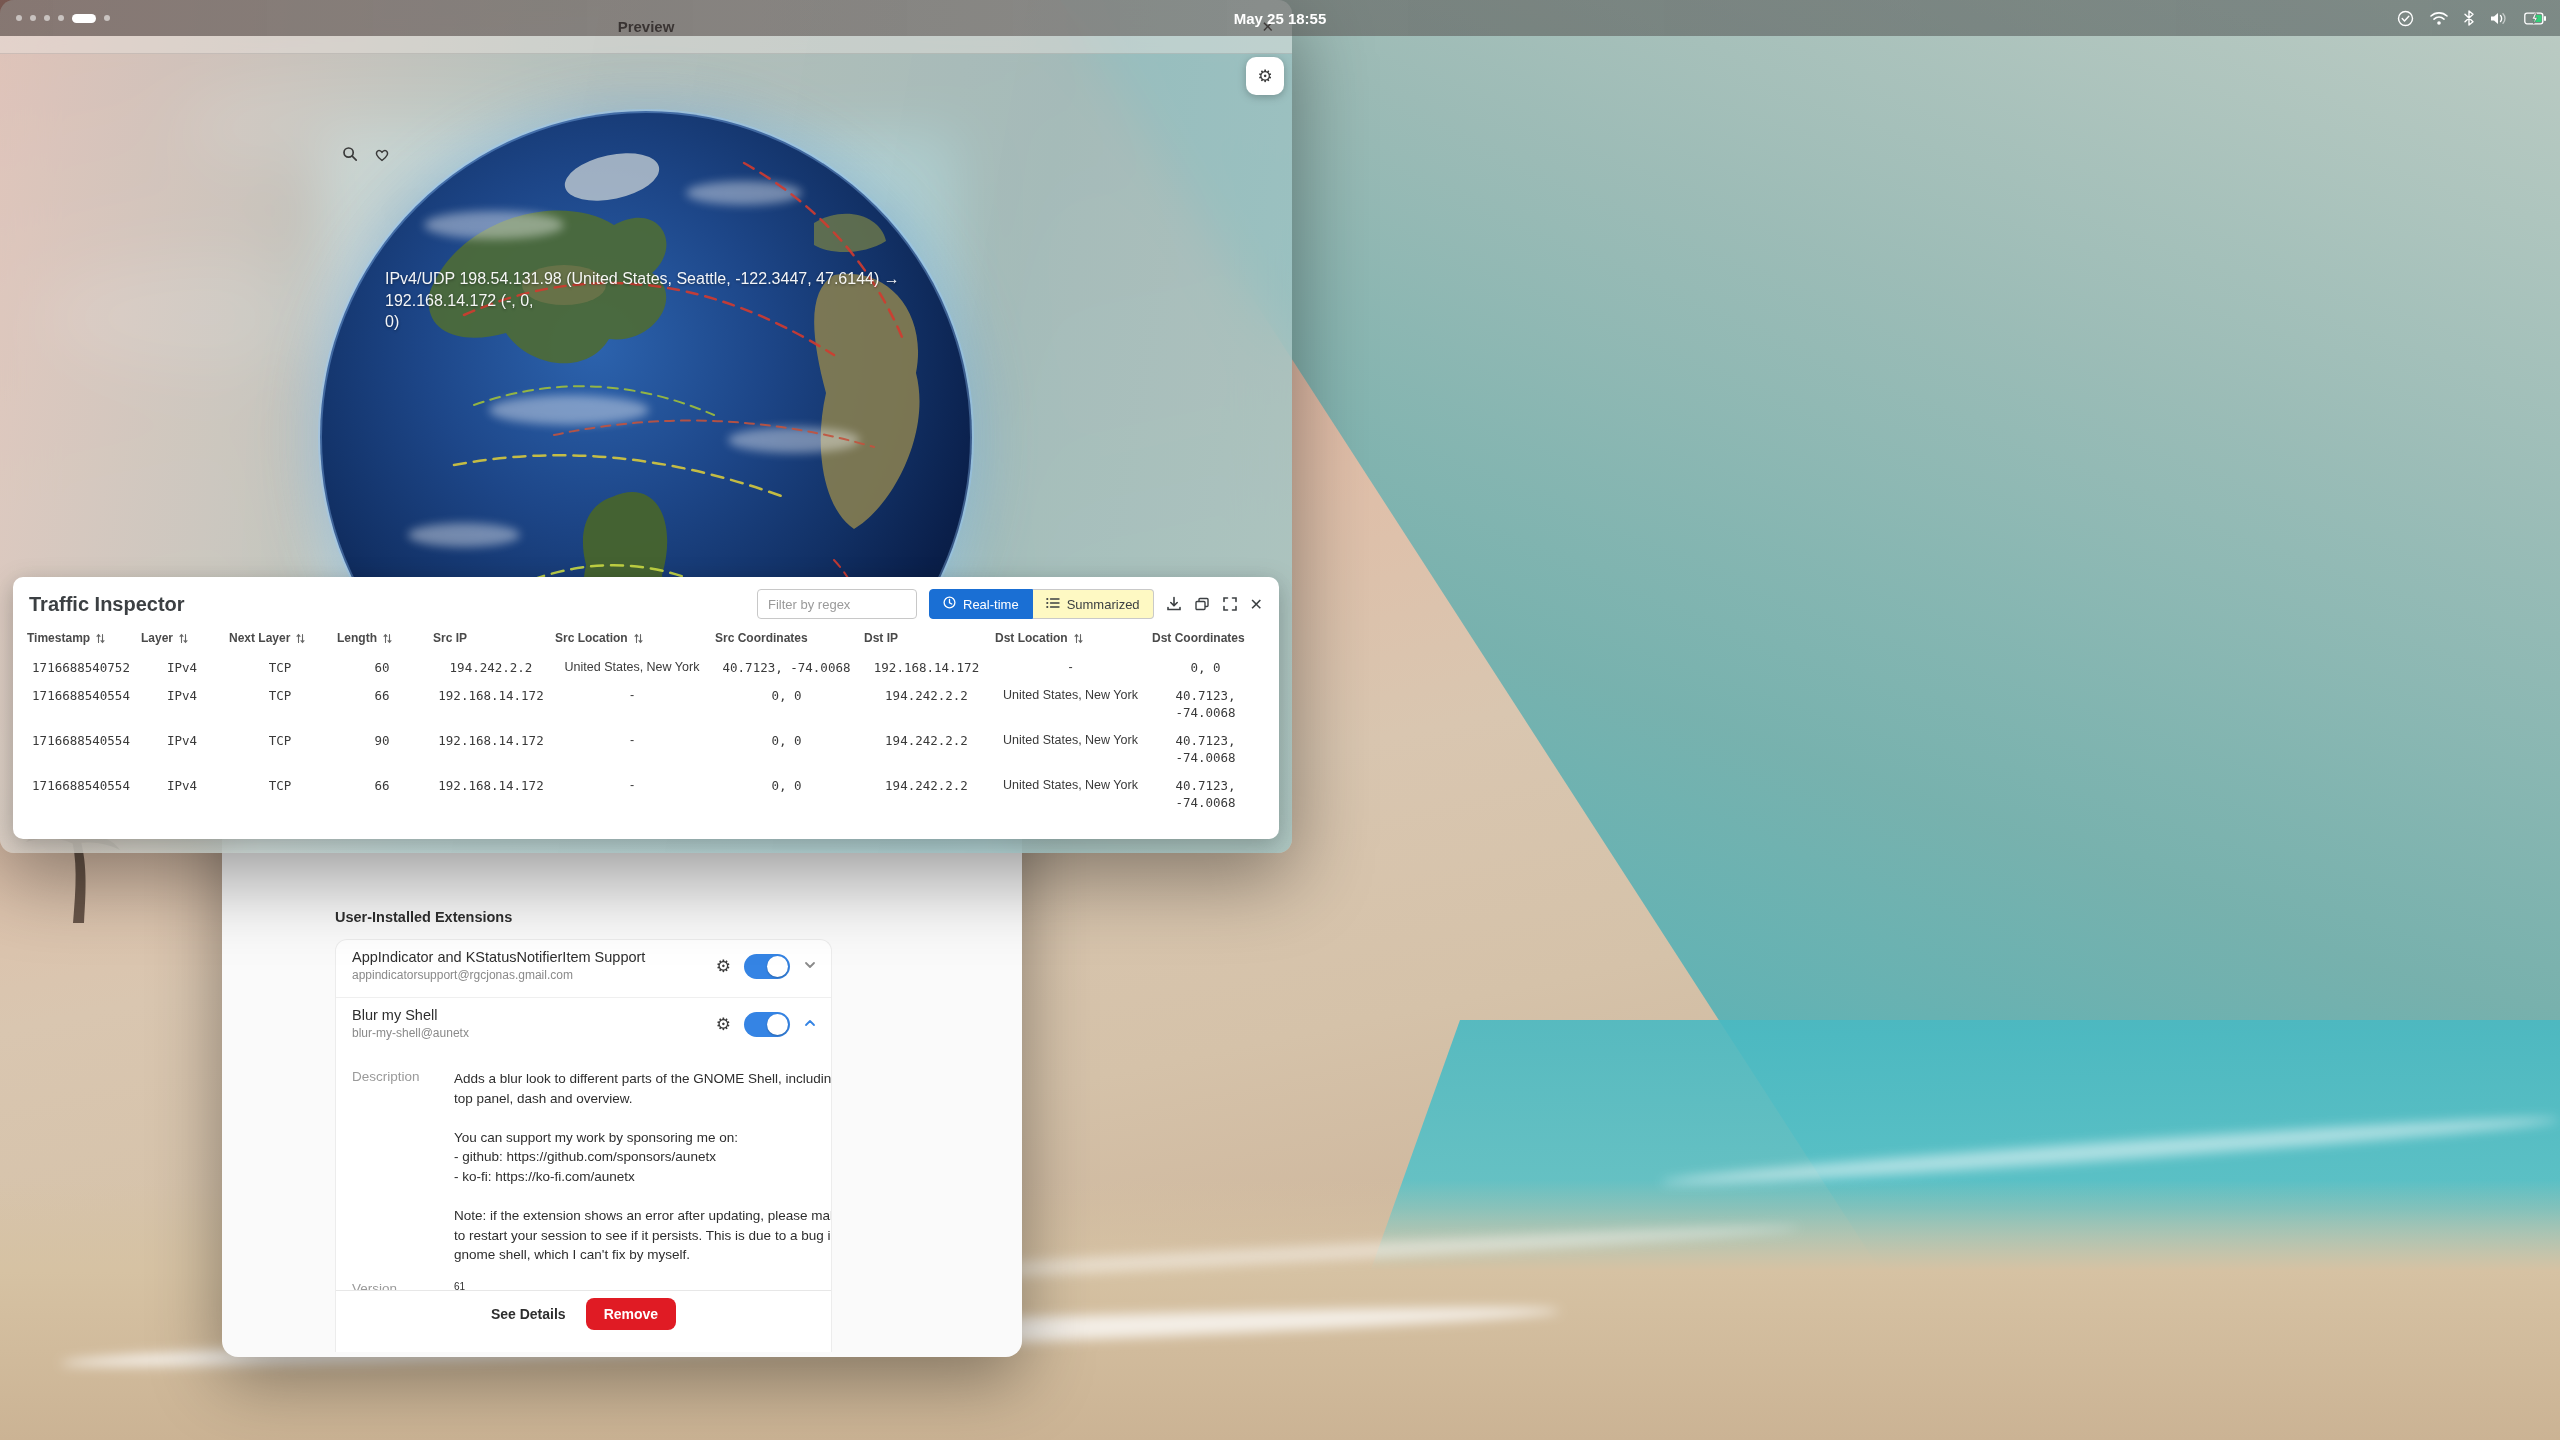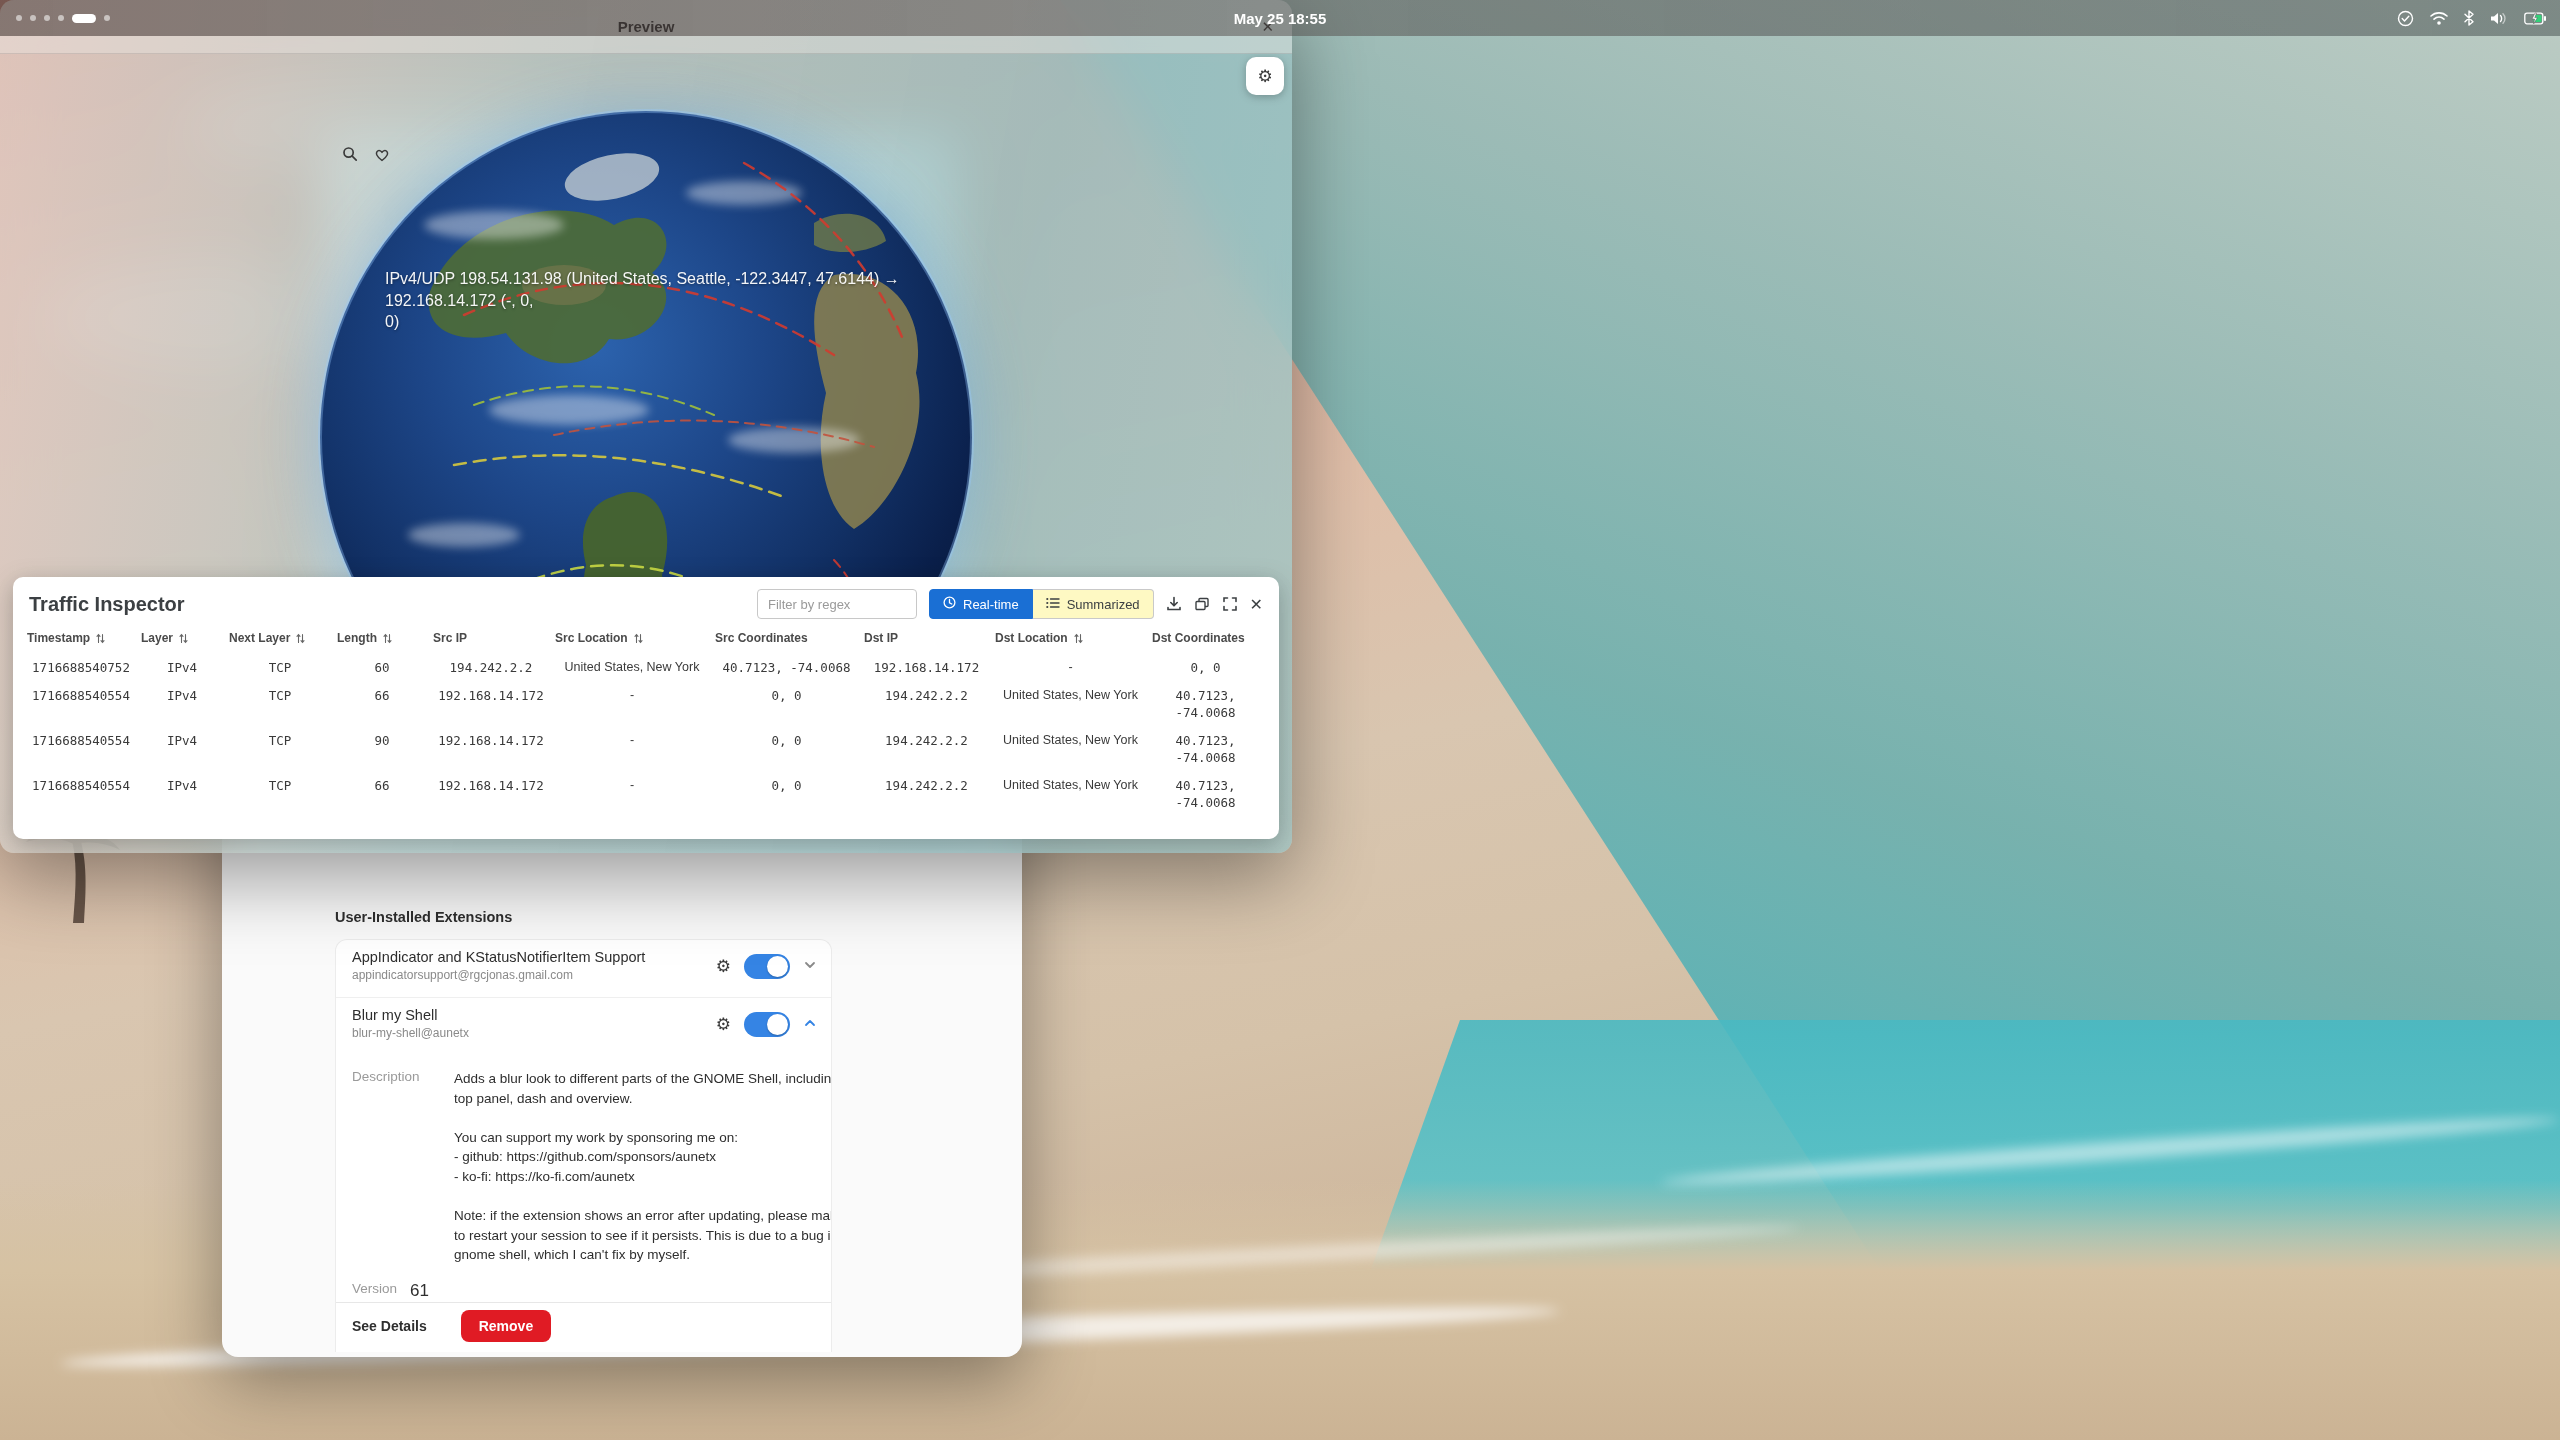--- a/index.html
+++ b/index.html
@@ -91,23 +91,23 @@
   .exlist { position:absolute; left:113px; top:182px; width:497px; height:413px; border-radius:12px 12px 0 0; border-bottom:none; }
   .exrow { position:relative; padding:9px 16px; height:57px; }
   .exrow .tt { font-size:14.5px; color:#2e2e2e; }
   .exrow .ds { font-size:12px; margin-top:3px; }
   .exrow .right { position:absolute; right:14px; top:14px; display:flex; align-items:center; gap:13px; }
   .gear { font-family:"DejaVu Sans",sans-serif; font-size:17px; color:#3a3a3a; line-height:1; }
   .dets { position:relative; padding:14px 16px 0; }
   .dets .lbl { position:absolute; left:16px; color:#9a9a9a; font-size:13.5px; }
   .dets .txt { margin-left:102px; width:455px; font-size:13.5px; color:#2e2e2e; line-height:1.45; }
   .verrow { position:relative; padding:16px 16px 0; height:40px; }
-  .verrow .val { margin-left:58px; font-size:17px; color:#2e2e2e; }
-  .exfoot { position:absolute; left:0; right:0; bottom:4px; height:46px; border-top:1px solid #e7e7e7; background:#fff;
-    display:flex; align-items:center; justify-content:flex-start; gap:34px; padding:0 16px; }
+  .verrow .val { margin-left:102px; font-size:10px; color:#2e2e2e; }
+  .exfoot { position:absolute; left:0; right:0; bottom:16px; height:46px; border-top:1px solid #e7e7e7; background:#fff;
+    display:flex; align-items:center; justify-content:center; gap:20px; padding:0 16px; }
   .link-btn { font-weight:bold; font-size:14px; color:#2e2e2e; }
   .danger-btn { background:#e01b24; color:#fff; font-weight:bold; font-size:14px; padding:8px 18px; border-radius:8px; border:none; }
 
   
   #prevwin { left:1139px; top:335px; width:1292px; height:853px; border-radius:14px; overflow:hidden;
     background:linear-gradient(100deg,rgba(226,207,199,.78),rgba(173,201,199,.78) 38%,rgba(150,190,192,.8) 75%,rgba(160,196,196,.8));
     backdrop-filter:blur(26px) saturate(1.05); box-shadow:0 24px 80px rgba(0,0,0,.4); }
   .prevhead { position:relative; height:54px; background:rgba(232,228,224,.45); border-bottom:1px solid rgba(0,0,0,.1);
     display:flex; align-items:center; }
   .prevhead .gtk-title { font-size:15px; }

